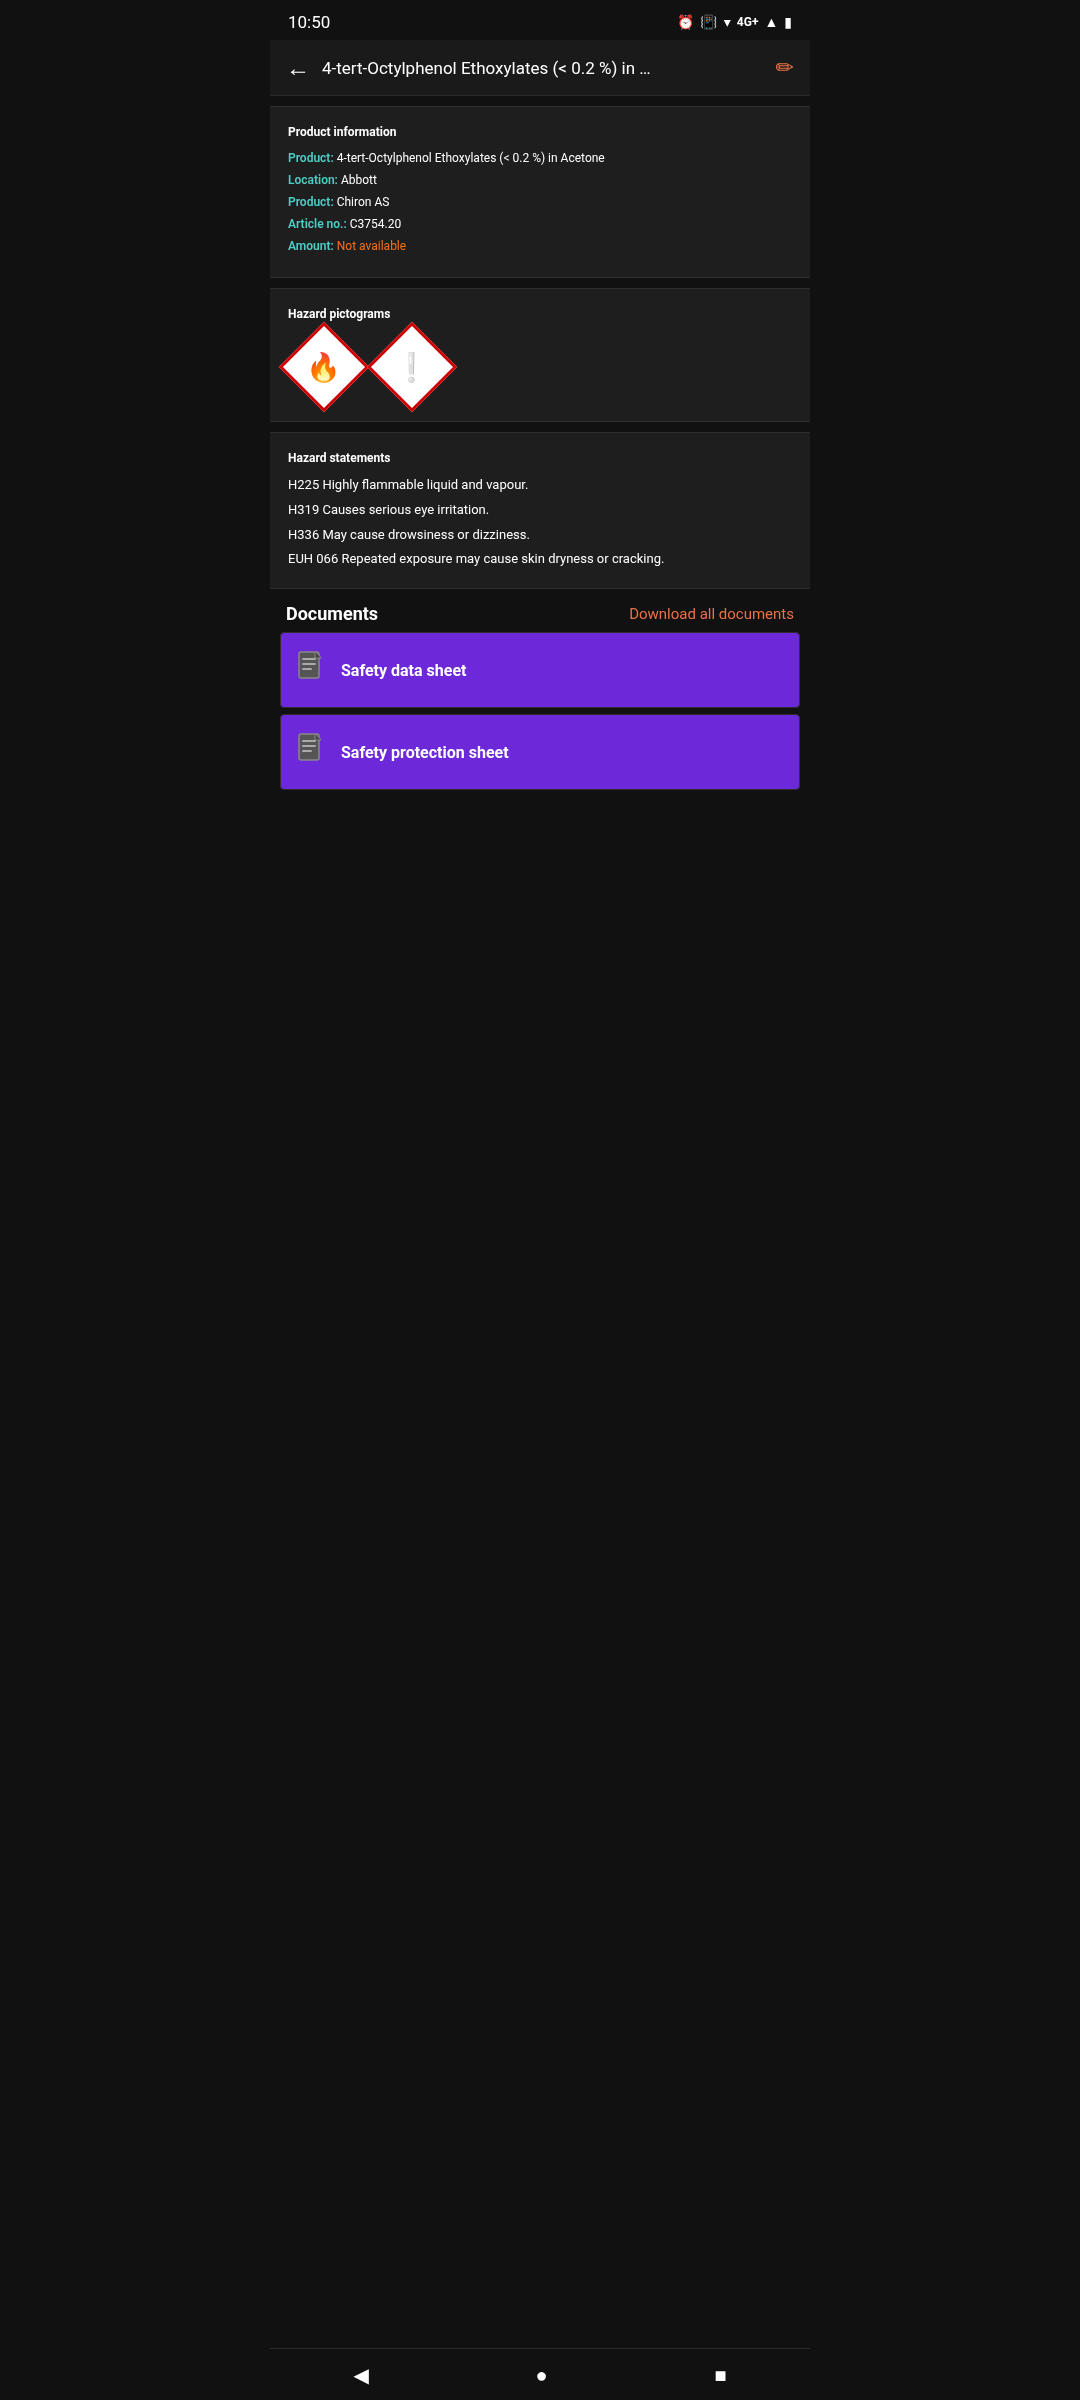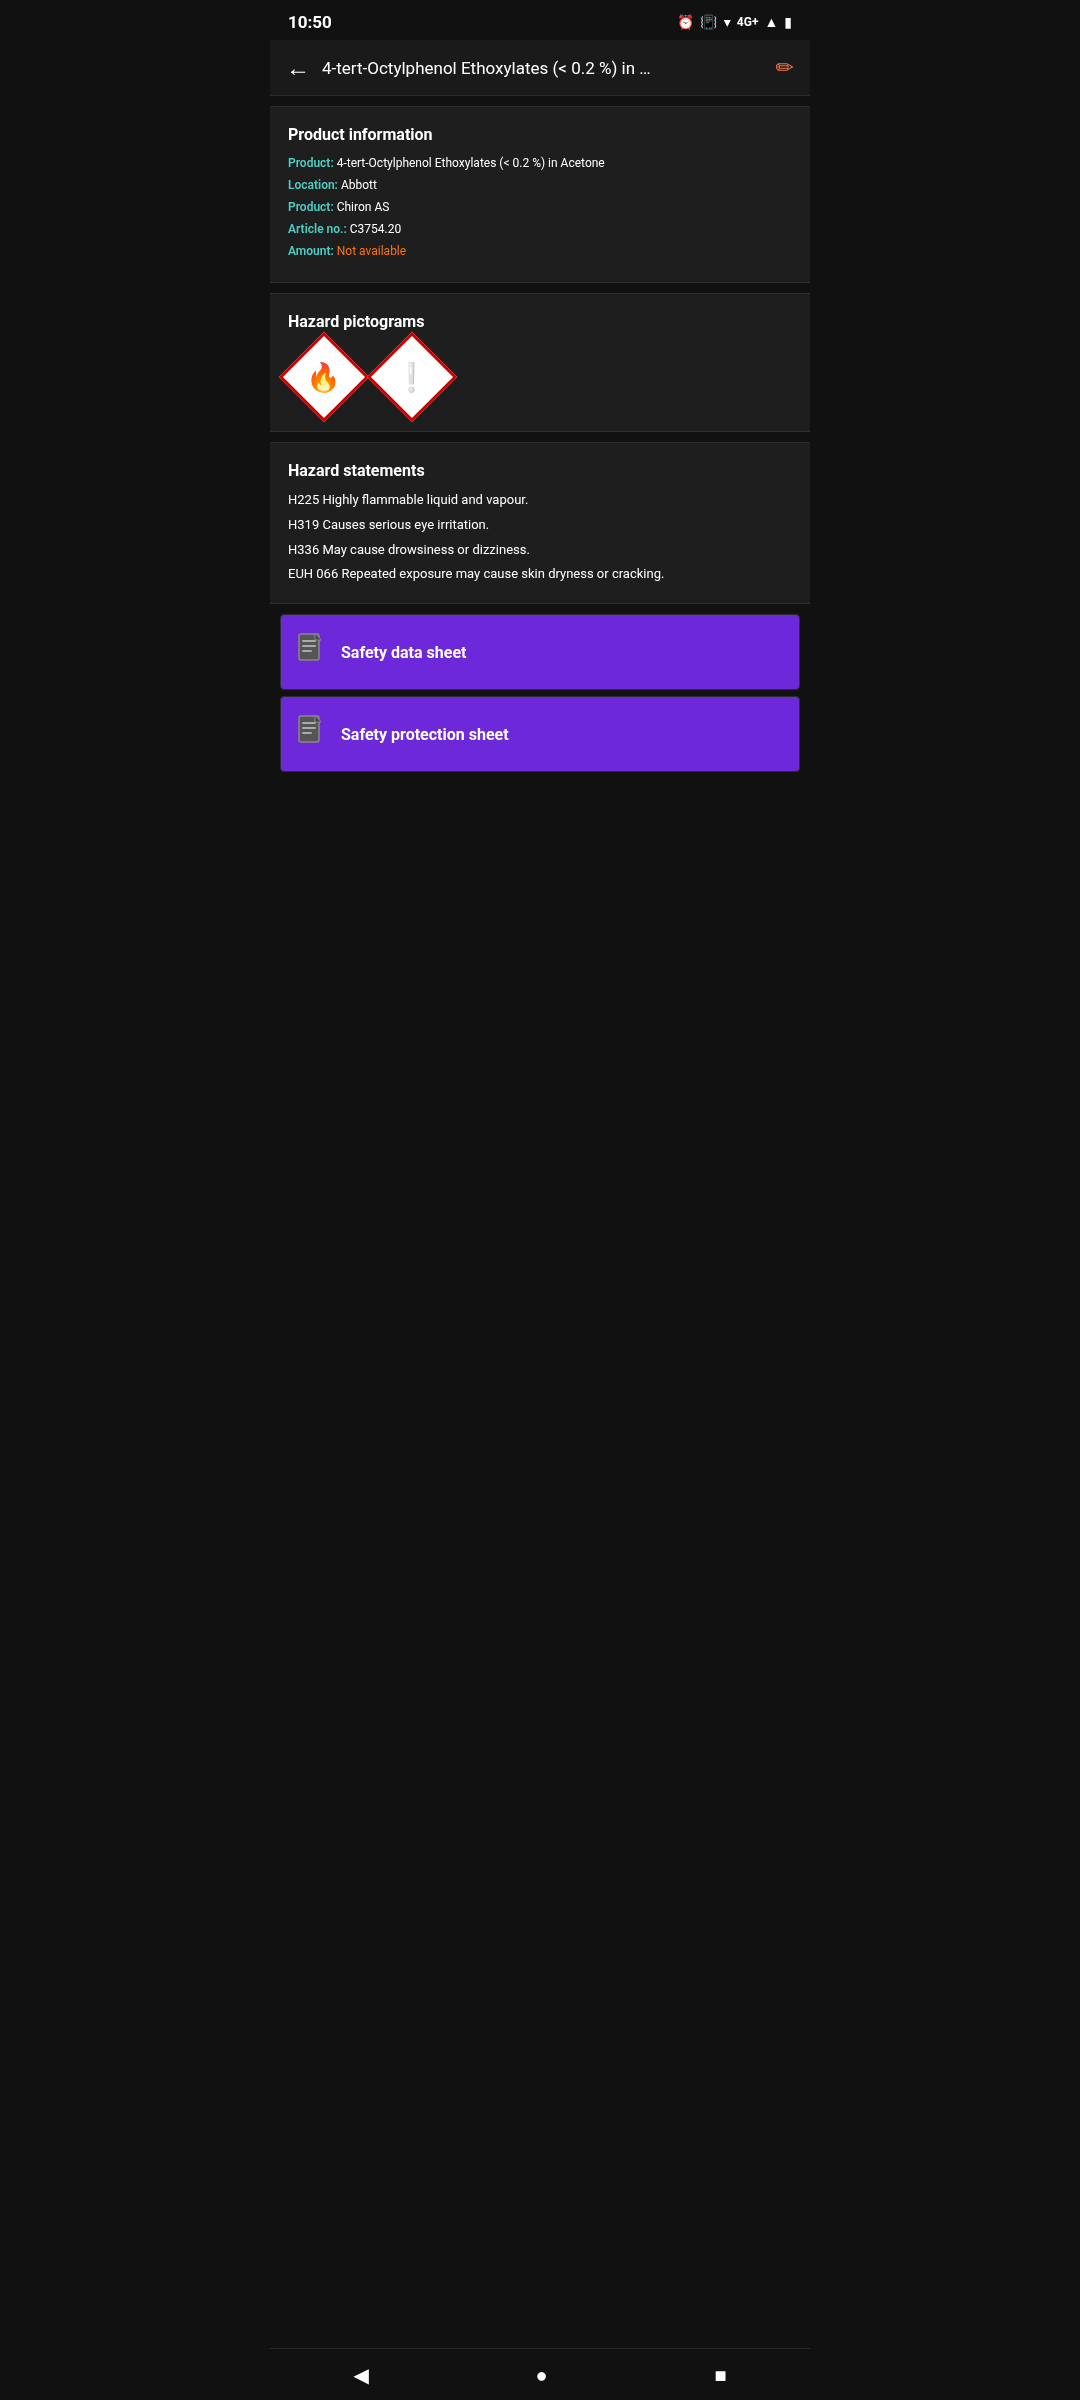--- a/index.html
+++ b/index.html
@@ -19,21 +19,21 @@
     .status-bar {
       display: flex;
       justify-content: space-between;
       align-items: center;
       padding: 8px 18px 4px 18px;
       height: 40px;
       background: #111111;
     }
     .status-time {
       font-size: 17px;
-      font-weight: bold;
+      font-weight: normal;
       color: #fff;
     }
     .status-icons {
       display: flex;
       align-items: center;
       gap: 6px;
     }
     .status-icons span {
       color: #fff;
       font-size: 14px;
@@ -70,21 +70,21 @@
     
     .card {
       background: #1e1e1e;
       margin: 10px 0;
       padding: 18px 18px 18px 18px;
       border-top: 1px solid #2e2e2e;
       border-bottom: 1px solid #2e2e2e;
     }
 
     .section-title {
-      font-size: 16px;
+      font-size: 12px;
       font-weight: bold;
       color: #ffffff;
       margin-bottom: 10px;
     }
 
     
     .info-row {
       font-size: 12px;
       color: #ffffff;
       margin-bottom: 4px;
@@ -267,20 +267,24 @@
   <div class="card">
     <div class="section-title">Hazard statements</div>
     <div id="hazard-statements-list">
         <p class="hazard-text">H225 Highly flammable liquid and vapour.</p>
         <p class="hazard-text"> H319 Causes serious eye irritation.</p>
         <p class="hazard-text"> H336 May cause drowsiness or dizziness.</p>
         <p class="hazard-text"> EUH 066 Repeated exposure may cause skin dryness or cracking.</p>
       </div>
   </div>
 
+  <div class="documents-header">
+    <span class="documents-title">Documents</span>
+    <span class="download-all-btn">Download all documents</span>
+  </div>
 
   <div id="documents-list">
       <div class="doc-item">
       <span class="doc-icon">
         <svg width="28" height="32" viewBox="0 0 28 32" fill="none" xmlns="http://www.w3.org/2000/svg">
           <rect x="2" y="1" width="20" height="26" rx="2" fill="#555" stroke="#888" stroke-width="1.5"></rect>
           <rect x="5" y="7" width="14" height="2" rx="1" fill="#aaa"></rect>
           <rect x="5" y="12" width="14" height="2" rx="1" fill="#aaa"></rect>
           <rect x="5" y="17" width="10" height="2" rx="1" fill="#aaa"></rect>
           <path d="M18 1 L24 7" stroke="#888" stroke-width="1.5"></path>

